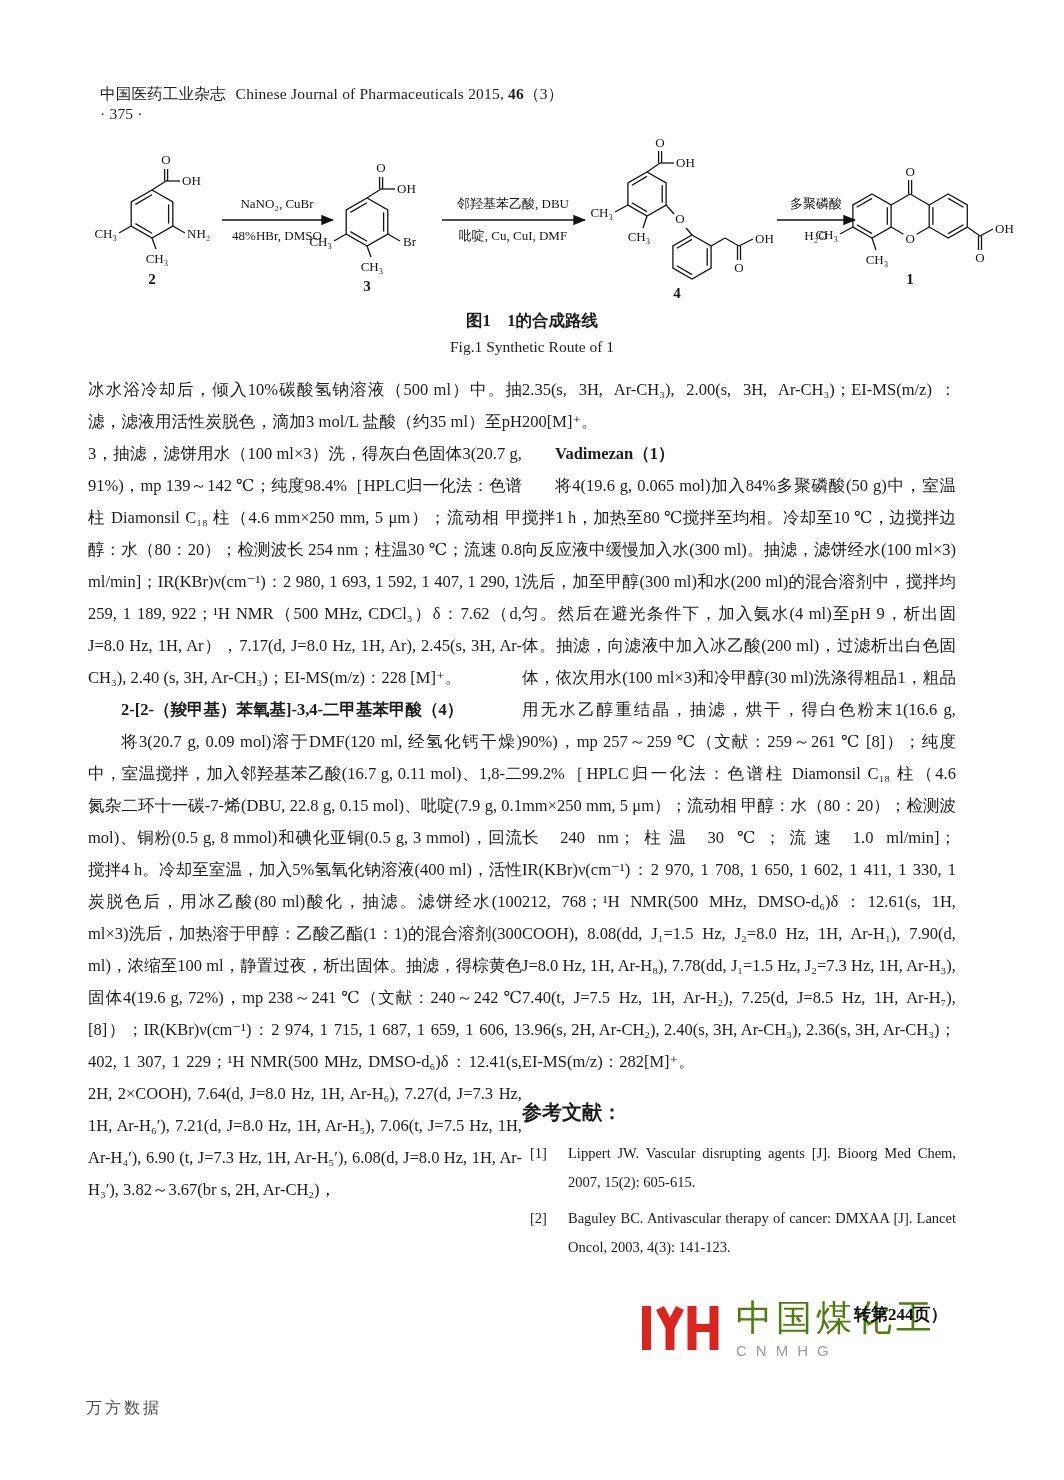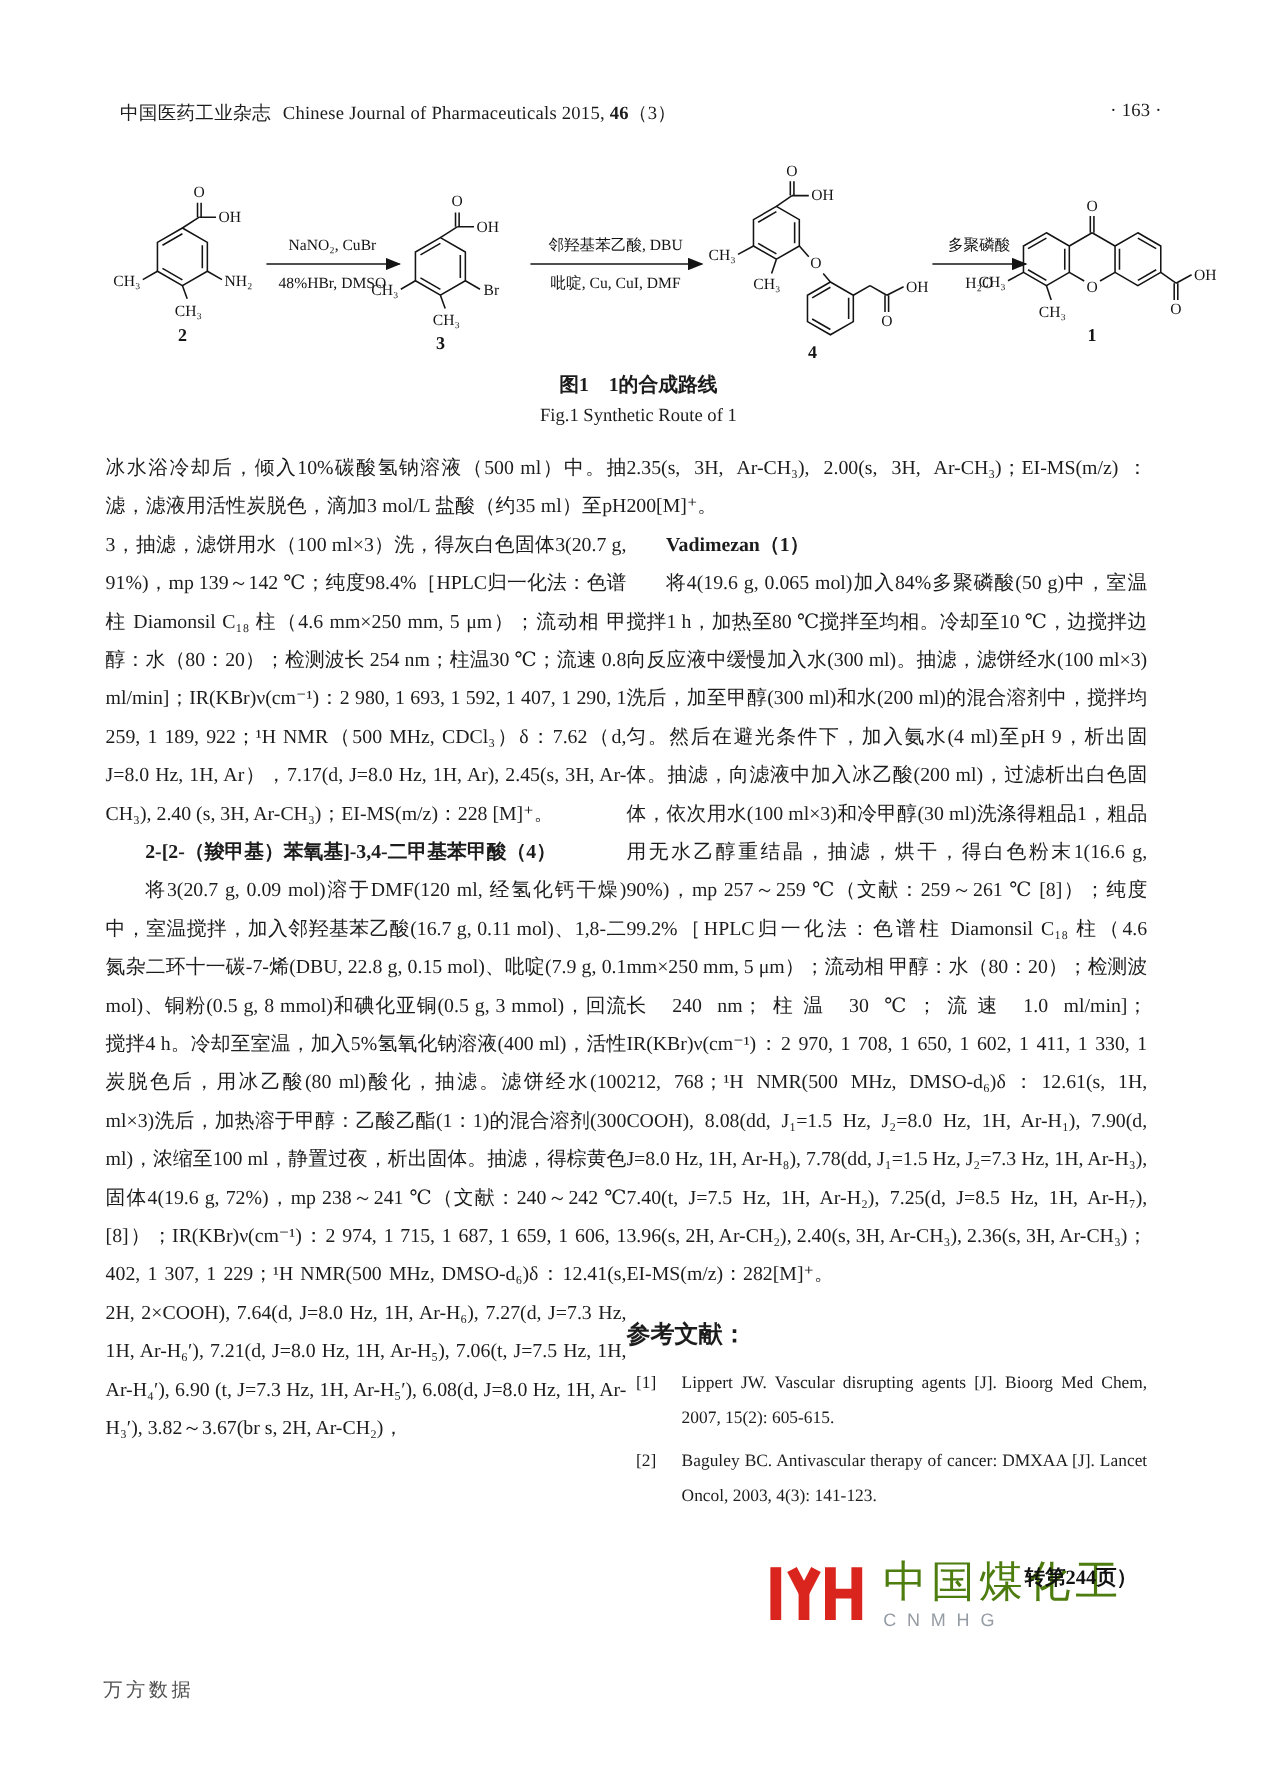--- a/index.html
+++ b/index.html
@@ -1,20 +1,20 @@
 <!DOCTYPE html>
 <html><head>
 <meta charset="utf-8">
 <style>
   html,body{margin:0;padding:0;background:#e8e8e8;}
   .page{position:relative;width:1064px;height:1480px;background:#ffffff;overflow:hidden;
         font-family:"Liberation Serif","DejaVu Serif",serif;color:#1c1c1c;margin:0 auto;}
   
   .header{position:absolute;top:84px;left:100px;right:96px;display:flex;
-          justify-content:space-between;font-size:15.5px;letter-spacing:.2px;}
+          justify-content:space-between;font-size:15.5px;letter-spacing:.2px;flex-direction:column;}
   .header-left span.cn{margin-right:10px;}
   .header-right{font-size:15.5px;}
   b{font-weight:bold;}
   
   .scheme{position:absolute;top:136px;left:37px;width:990px;text-align:center;}
   .scheme svg{display:block;}
   .cap-cn{font-size:16.5px;font-weight:bold;margin-top:2px;}
   .cap-en{font-size:15.5px;margin-top:6px;}
   
   .columns{position:absolute;top:374px;left:88px;width:900px;display:flex;}
@@ -45,21 +45,21 @@
 </style>
 </head>
 <body>
 
 <div class="page">
 
   <div class="header">
     <div class="header-left">
       <span class="cn">中国医药工业杂志</span><span>Chinese Journal of  Pharmaceuticals 2015, </span><b>46</b><span>（3）</span>
     </div>
-    <div class="header-right">· 163 ·</div>
+    <div class="header-right">· 375 ·</div>
   </div>
 
   <figure class="scheme" style="margin:0">
     <svg width="990" height="172" viewBox="0 0 990 172">
       <defs>
         <marker id="arr" markerWidth="10" markerHeight="8" refX="9" refY="4" orient="auto">
           <path d="M0,0 L10,4 L0,8 Z" fill="#141414"></path>
         </marker>
       </defs>
 

